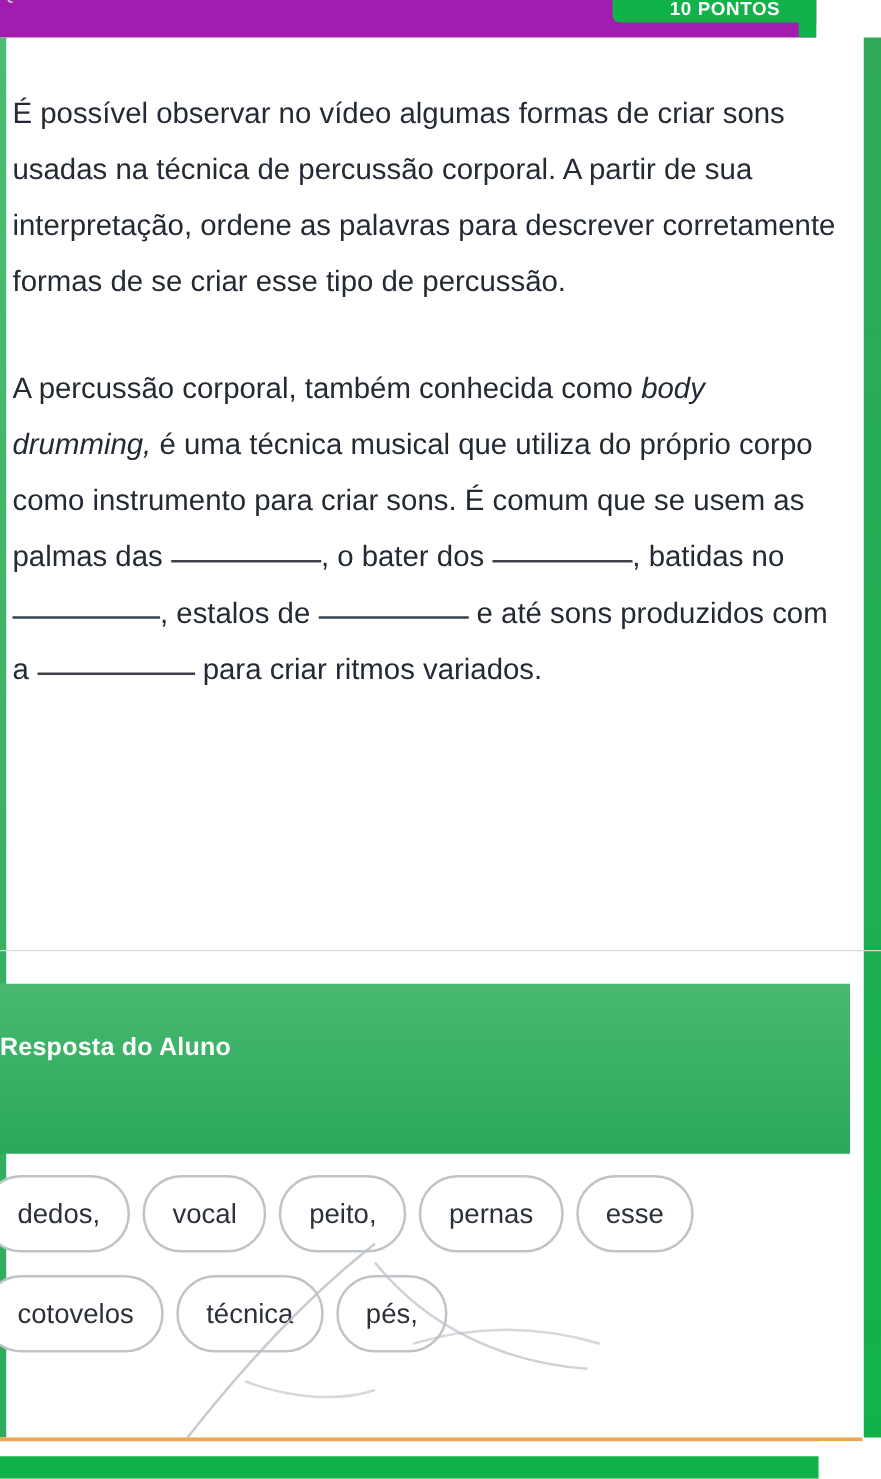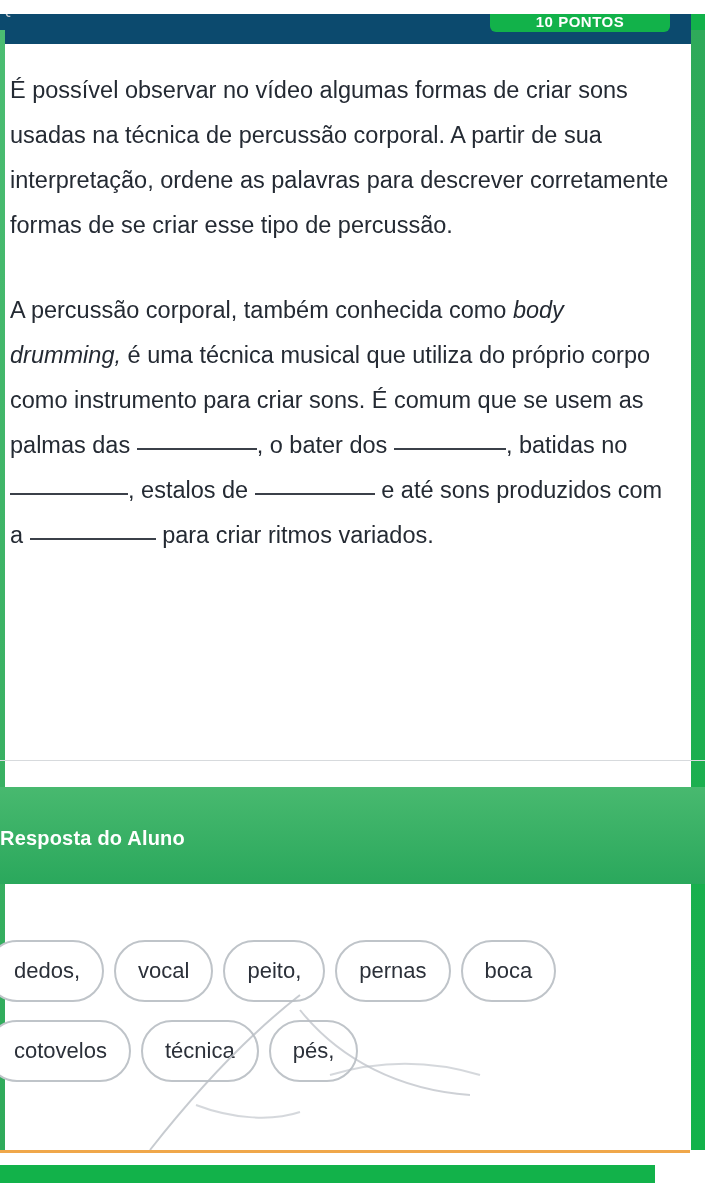--- a/index.html
+++ b/index.html
@@ -12,24 +12,24 @@
     height: 1183px;
     position: relative;
     overflow: hidden;
     font-family: "Liberation Sans", sans-serif;
     color: #1f2937;
   }
 
   
   .top-strip {
     position: absolute;
-    top: 14px; left: 0;
-    width: 705px;
+    top: 0; left: 0;
+    width: 653px;
     height: 30px;
-    background: #0c4a6e;
+    background: #a21caf;
     overflow: hidden;
   }
   .top-strip .pts-pill {
     position: absolute;
     left: 490px;
     top: -16px;
     width: 180px;
     height: 34px;
     background: #12b24a;
     border-radius: 6px;
@@ -122,23 +122,22 @@
     height: 1px;
     background: #d7dadd;
   }
 
   
   .answer-band {
     position: absolute;
     left: 0;
     top: 787px;
     width: 680px;
-    height: 97px;
+    height: 136px;
     background: linear-gradient(#48b96f, #2aa85c);
-    padding-left: 26px;
   }
   .answer-band .label {
     position: absolute;
     left: 0px;
     top: 40px;
     font-size: 20px;
     font-weight: bold;
     color: #ffffff;
     letter-spacing: .2px;
   }
@@ -231,21 +230,21 @@
 <div class="answer-band">
   <div class="label">Resposta do Aluno</div>
 </div>
 
 <div class="chips">
   <div class="chip-row">
     <div class="chip first-offset">dedos,</div>
     <div class="chip">vocal</div>
     <div class="chip">peito,</div>
     <div class="chip">pernas</div>
-    <div class="chip">boca</div>
+    <div class="chip">esse</div>
   </div>
   <div class="chip-row">
     <div class="chip first-offset">cotovelos</div>
     <div class="chip">técnica</div>
     <div class="chip">pés,</div>
   </div>
 </div>
 
 <svg class="scribble" viewBox="0 0 705 1183" xmlns="http://www.w3.org/2000/svg">
   <path d="M150 1150 C 205 1080, 255 1030, 300 995" stroke="#b9bec4" stroke-width="2" fill="none" opacity="0.8"></path>

